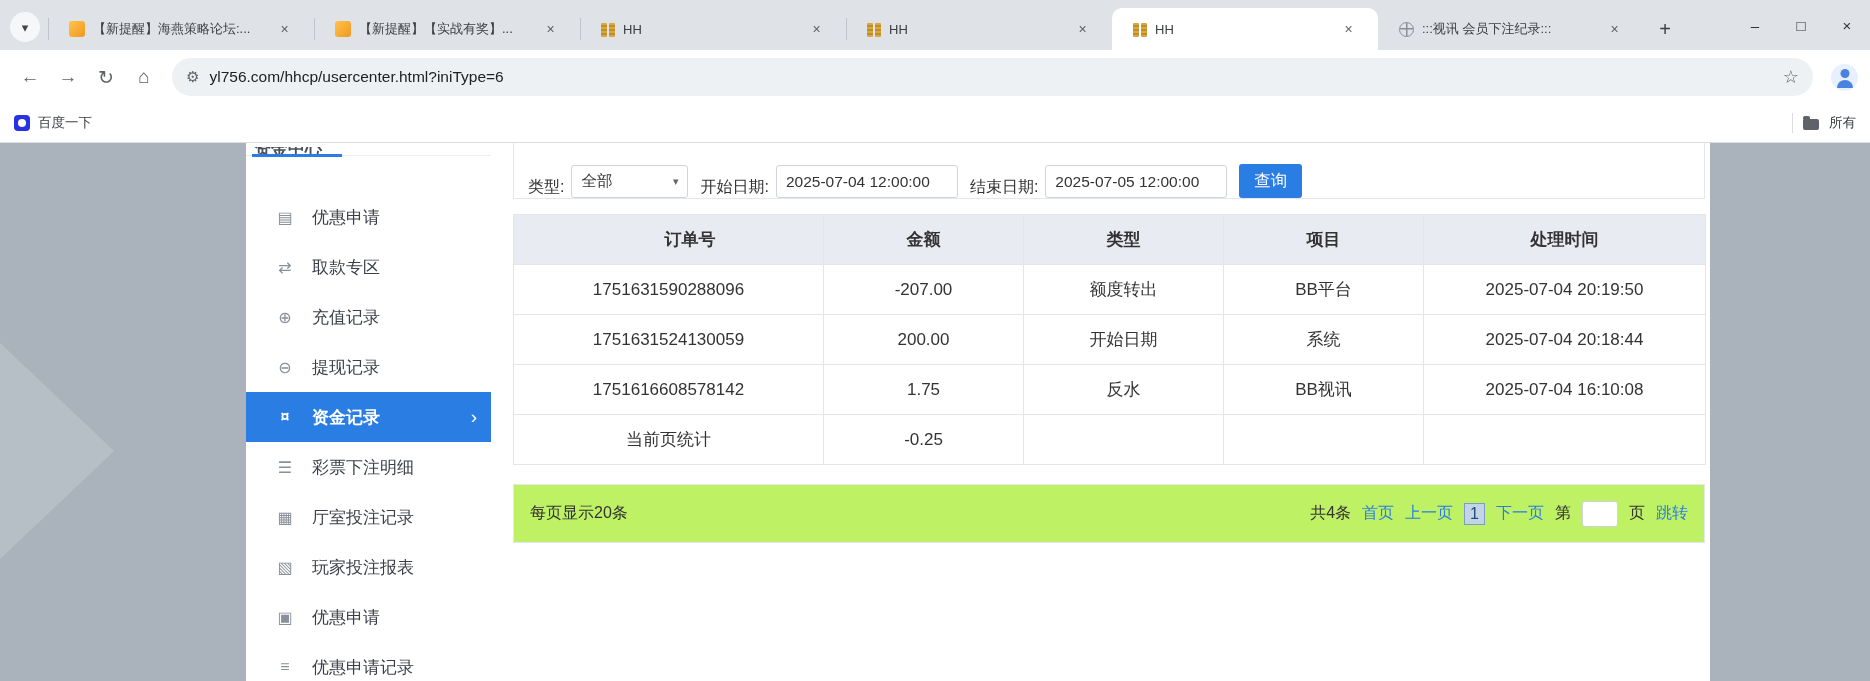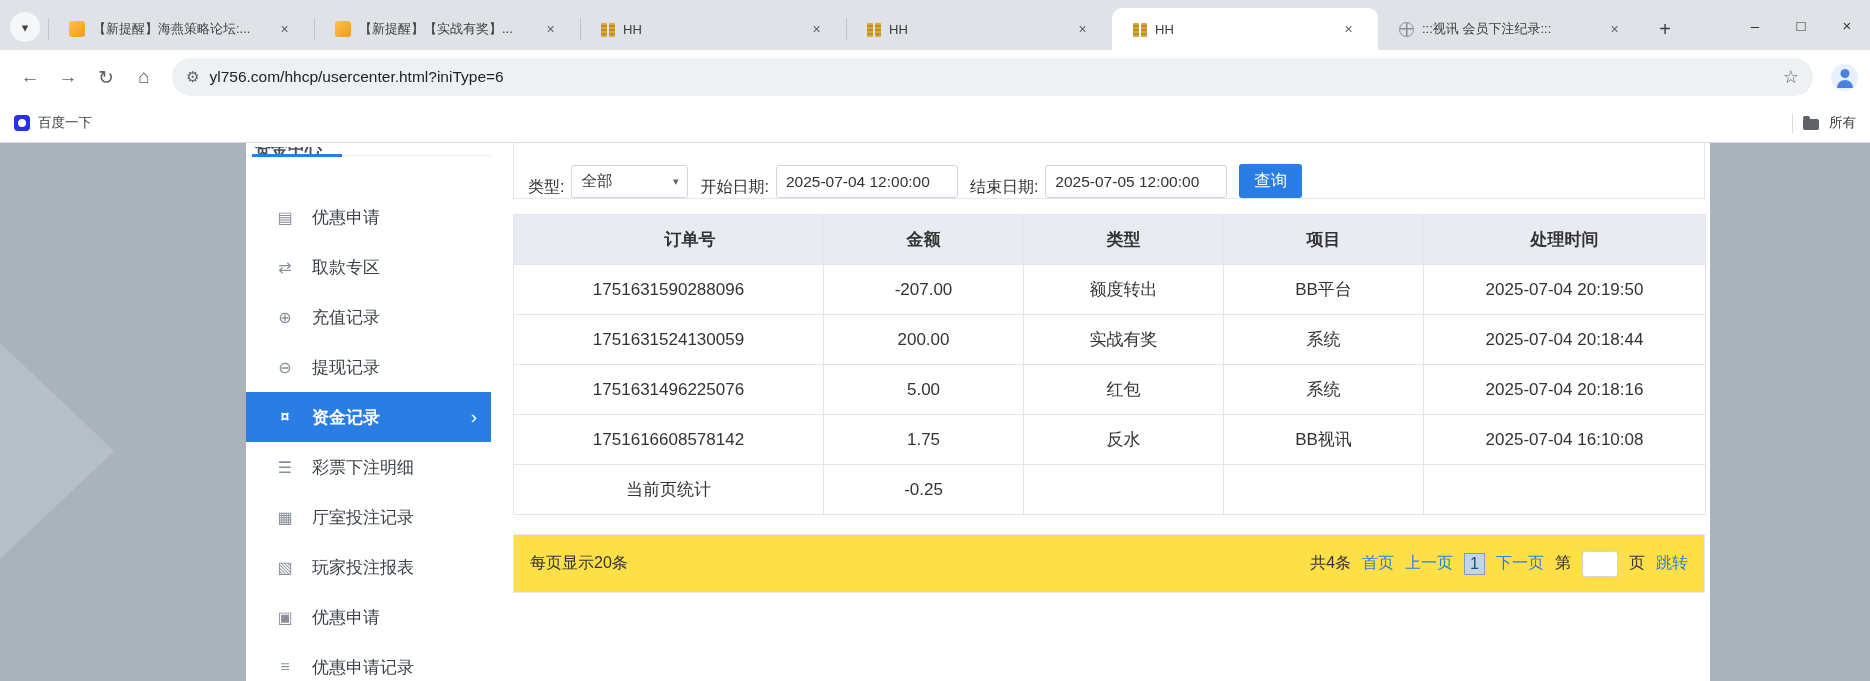--- a/index.html
+++ b/index.html
@@ -78,21 +78,21 @@
   .date-input { height: 33px; border: 1px solid #cfd4da; border-radius: 3px; padding: 12px 9px; font-size: 15.5px; color: #333;
       width: 182px; margin-right: 12px; font-family: "Liberation Sans", sans-serif; outline: none; }
   .search-btn { width: 63px; height: 34px; background: var(--accent, #2a7de2); color: #fff; border: none; border-radius: 3px;
       font-size: 16.5px; cursor: pointer; font-family: "Liberation Sans", sans-serif; }
 
   table.records { width: 100%; border-collapse: collapse; margin-top: 15px; table-layout: fixed; }
   table.records th, table.records td { border: 1px solid #e3e5eb; height: 50px; text-align: center; font-size: 17px; color: #333; overflow: hidden; white-space: nowrap; }
   table.records th { background: #e9ebf2; font-weight: bold; font-size: 17px; }
   .col-order { width: 310px; padding-left: 43px; } .col-amount { width: 200px; } .col-type { width: 200px; } .col-item { width: 200px; } .col-time { width: 282px; }
 
-  .pagination { margin-top: 19px; height: 59px; border: 1px solid #e4e7ed; background: #fde047; display: flex; align-items: center; padding: 0 16px; font-size: 16px; }
+  .pagination { margin-top: 19px; height: 59px; border: 1px solid #e4e7ed; background: #bef264; display: flex; align-items: center; padding: 0 16px; font-size: 16px; }
   .pg-right { margin-left: auto; display: flex; align-items: center; gap: 11px; }
   .pg-link { color: var(--accent, #2a7de2); cursor: pointer; text-decoration: none; }
   .pg-current { min-width: 15px; text-align: center; padding: 1px 5px; background: #c3d4e7; border: 1px solid #7d9ec4; color: #1f4e79; }
   .jump-input { width: 36px; height: 26px; border: 1px solid #cfd4da; border-radius: 3px; outline: none; text-align: center; font-size: 15px; }
 </style>
 </head>
 <body>
 
 <div class="tabstrip">
   <div class="tab-search-btn">▾</div>
@@ -254,30 +254,23 @@
           <tr>
             <td>1751631590288096</td>
             <td>-207.00</td>
             <td>额度转出</td>
             <td>BB平台</td>
             <td>2025-07-04 20:19:50</td>
           </tr>
           <tr>
             <td>1751631524130059</td>
             <td>200.00</td>
-            <td>实战有奖</td>
+            <td>开始日期</td>
             <td>系统</td>
             <td>2025-07-04 20:18:44</td>
-          </tr>
-          <tr>
-            <td>1751631496225076</td>
-            <td>5.00</td>
-            <td>红包</td>
-            <td>系统</td>
-            <td>2025-07-04 20:18:16</td>
           </tr>
           <tr>
             <td>1751616608578142</td>
             <td>1.75</td>
             <td>反水</td>
             <td>BB视讯</td>
             <td>2025-07-04 16:10:08</td>
           </tr>
           <tr>
             <td>当前页统计</td>

